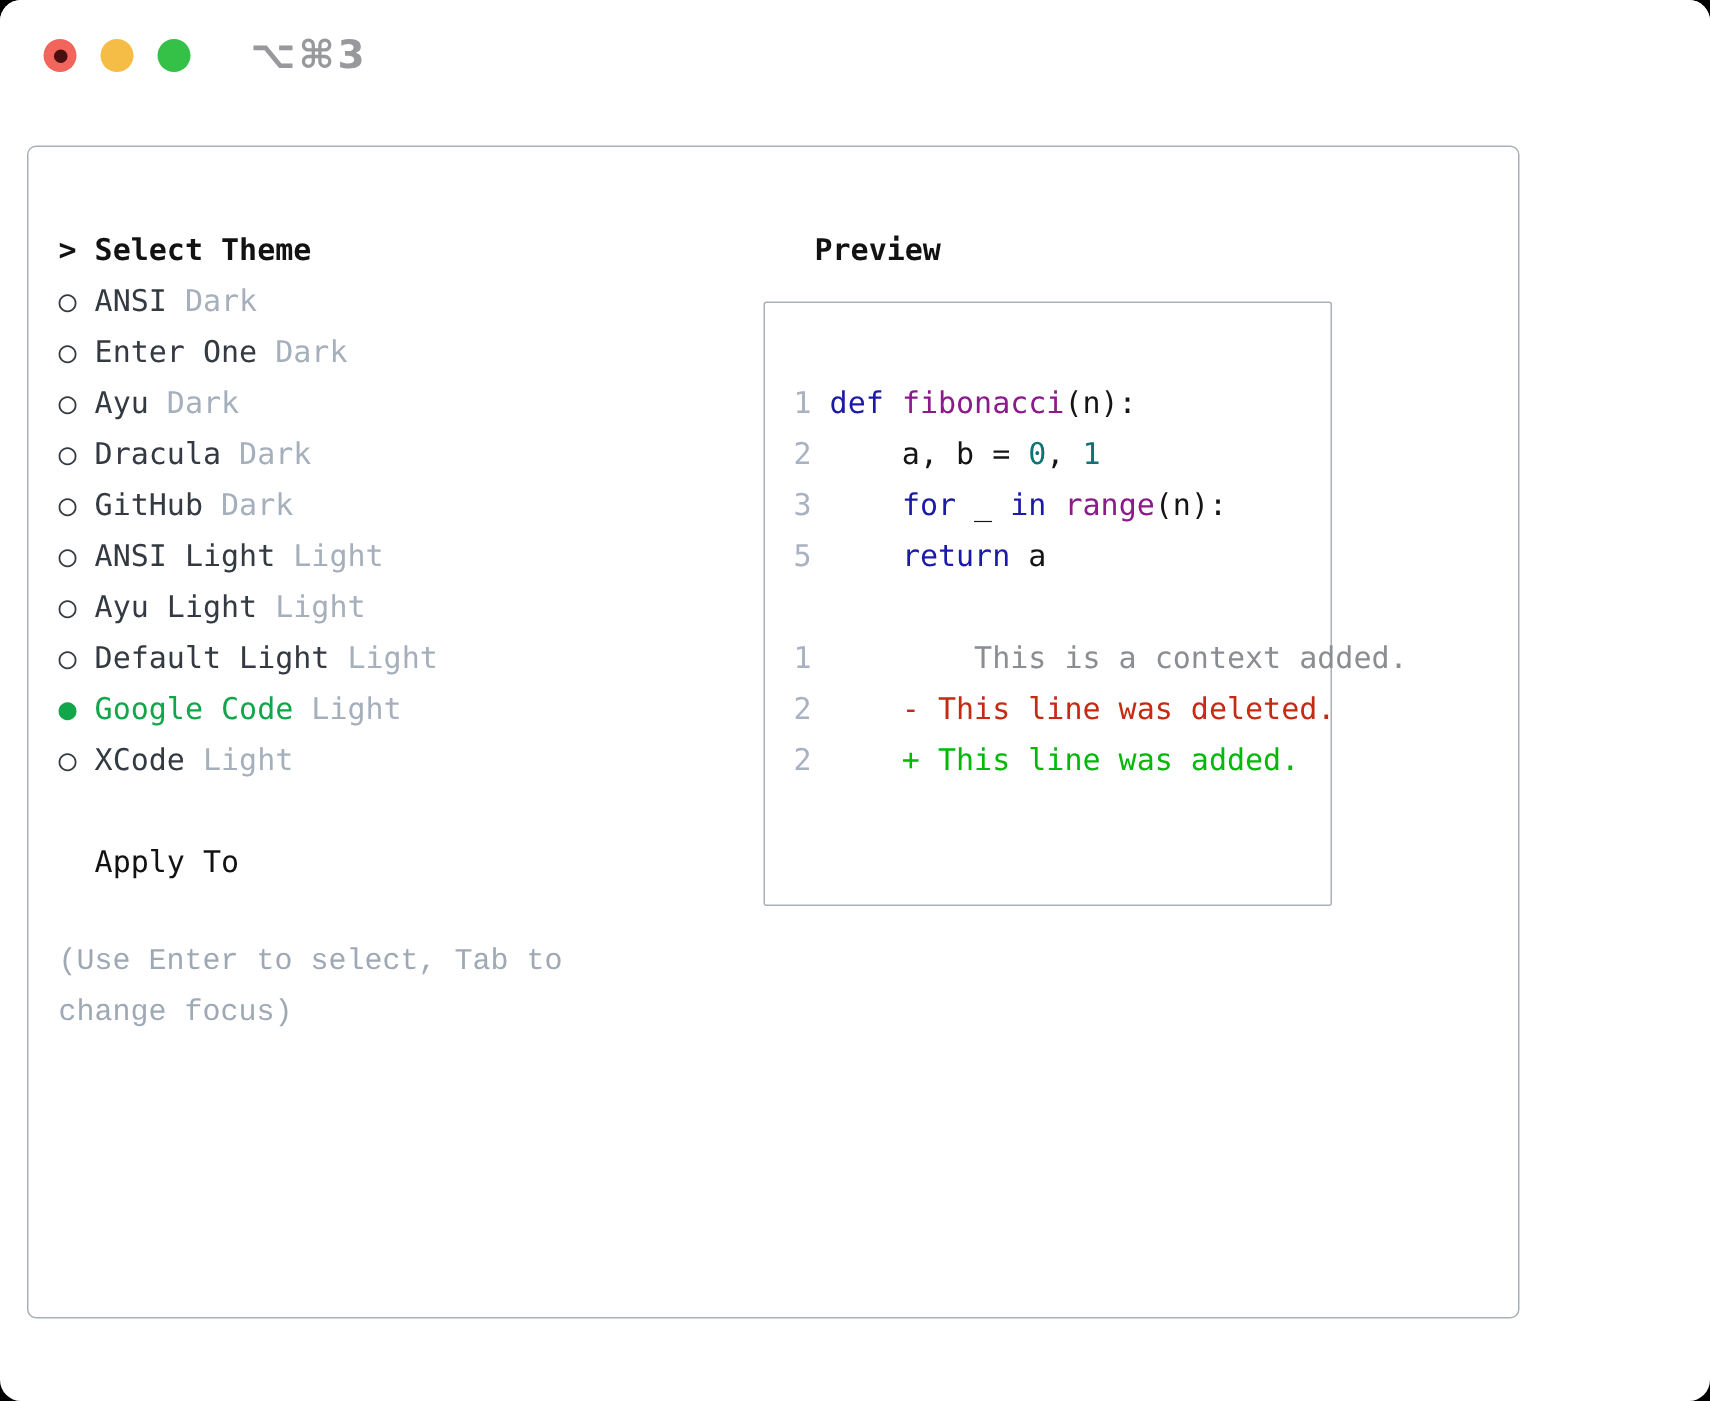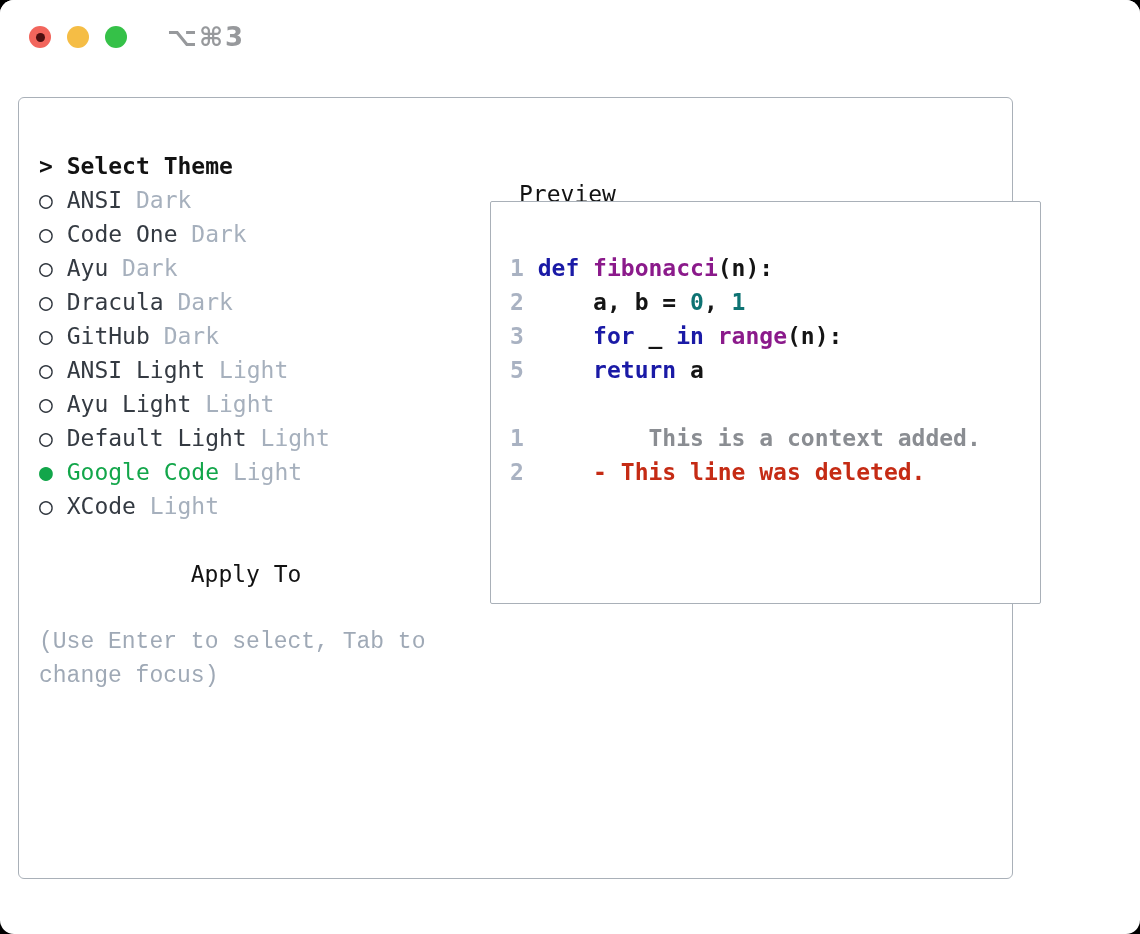--- a/index.html
+++ b/index.html
@@ -10,37 +10,37 @@
   .tl{position:absolute;top:26px;width:22px;height:22px;border-radius:50%;display:flex;align-items:center;justify-content:center;}
   .tl.close{left:29px;background:var(--close);}
   .tl.min{left:67px;background:var(--minimize);}
   .tl.max{left:105px;background:var(--maximize);}
   .tl .dot{width:9px;height:9px;border-radius:50%;background:var(--close_dot);}
   .wtitle{position:absolute;left:167px;top:22px;font-family:"DejaVu Sans","Liberation Sans",sans-serif;
           font-size:26px;font-weight:700;color:var(--title);letter-spacing:2px;}
   
   .panel{position:absolute;left:18px;top:97px;width:995px;height:782px;background:#fff;
          border:1.5px solid var(--border);border-radius:6px;box-sizing:border-box;}
-  .row{white-space:pre;font-size:23px;line-height:34px;height:34px;}
+  .row{white-space:pre;font-size:20px;line-height:34px;height:34px;}
   .left-col{position:absolute;left:20px;top:51px;}
   .caret{font-weight:700;color:var(--header);padding-right:1ch;}
   .hdr{font-weight:700;color:var(--header);}
   .bullet{color:var(--item);padding-right:1ch;}
   .bullet.on{color:var(--selected);}
   .iname{color:var(--item);}
   .iname.on{color:var(--selected);}
   .tag{color:var(--tag);padding-left:1ch;}
   .apply{margin-top:34px;}
-  .apply-header{color:var(--header);padding-left:2ch;text-align:center;}
+  .apply-header{color:var(--header);padding-left:2ch;}
   .help{margin-top:34px;}
   .help-line{color:var(--help);font-family:Liberation Mono, monospace;}
   
-  .preview-header{position:absolute;left:500px;top:51px;font-weight:400;color:var(--header);margin-top:28px;}
-  .preview-box{position:absolute;left:471px;top:103px;width:551px;height:403px;box-sizing:border-box;
-               border:1.5px solid var(--border);border-radius:2px;padding:49px 0 0 19px;background:#fff;font-weight:bold;}
+  .preview-header{position:absolute;left:524px;top:51px;font-weight:700;color:var(--header);}
+  .preview-box{position:absolute;left:490px;top:103px;width:379px;height:403px;box-sizing:border-box;
+               border:1.5px solid var(--border);border-radius:2px;padding:49px 0 0 19px;background:#fff;}
   .lnum{color:var(--lnum);padding-right:1ch;}
   .kw{color:var(--kw);}
   .fn{color:var(--fn);}
   .num{color:var(--numlit);}
   .plain{color:var(--plain);}
   .diff{margin-top:34px;}
   .ctx{color:var(--context);}
   .del{color:var(--deleted);}
   .add{color:var(--added);}
 </style>
@@ -58,21 +58,21 @@
     <div class="wtitle">⌥⌘3</div>
   </div>
 
   <div class="panel">
 
     <div class="left-col">
       <div class="row"><span class="caret">&gt;</span><span class="hdr">Select Theme</span></div>
 
       <div id="theme-list">
           <div class="row item"><span class="bullet">○</span><span class="iname">ANSI</span><span class="tag">Dark</span></div>
-          <div class="row item"><span class="bullet">○</span><span class="iname">Code One</span><span class="tag">Dark</span></div>
+          <div class="row item"><span class="bullet">○</span><span class="iname">Enter One</span><span class="tag">Dark</span></div>
           <div class="row item"><span class="bullet">○</span><span class="iname">Ayu</span><span class="tag">Dark</span></div>
           <div class="row item"><span class="bullet">○</span><span class="iname">Dracula</span><span class="tag">Dark</span></div>
           <div class="row item"><span class="bullet">○</span><span class="iname">GitHub</span><span class="tag">Dark</span></div>
           <div class="row item"><span class="bullet">○</span><span class="iname">ANSI Light</span><span class="tag">Light</span></div>
           <div class="row item"><span class="bullet">○</span><span class="iname">Ayu Light</span><span class="tag">Light</span></div>
           <div class="row item"><span class="bullet">○</span><span class="iname">Default Light</span><span class="tag">Light</span></div>
           <div class="row item"><span class="bullet on">●</span><span class="iname on">Google Code</span><span class="tag">Light</span></div>
           <div class="row item"><span class="bullet">○</span><span class="iname">XCode</span><span class="tag">Light</span></div>
         </div>
 
@@ -91,17 +91,18 @@
     <div class="preview-box">
       <div id="code-preview">
           <div class="row"><span class="lnum">1</span><span class="kw">def</span><span class="plain"> </span><span class="fn">fibonacci</span><span class="plain">(n):</span></div>
           <div class="row"><span class="lnum">2</span><span class="plain">    a, b = </span><span class="num">0</span><span class="plain">, </span><span class="num">1</span></div>
           <div class="row"><span class="lnum">3</span><span class="plain">    </span><span class="kw">for</span><span class="plain"> _ </span><span class="kw">in</span><span class="plain"> </span><span class="fn">range</span><span class="plain">(n):</span></div>
           <div class="row"><span class="lnum">5</span><span class="plain">    </span><span class="kw">return</span><span class="plain"> a</span></div>
         </div>
       <div id="diff-preview" class="diff">
           <div class="row"><span class="lnum">1</span><span class="ctx">        This is a context added.</span></div>
           <div class="row"><span class="lnum">2</span><span class="del">    - </span><span class="del">This line was deleted.</span></div>
+          <div class="row"><span class="lnum">2</span><span class="add">    + </span><span class="add">This line was added.</span></div>
         </div>
     </div>
 
   </div>
 </div>
 
 </body></html>

